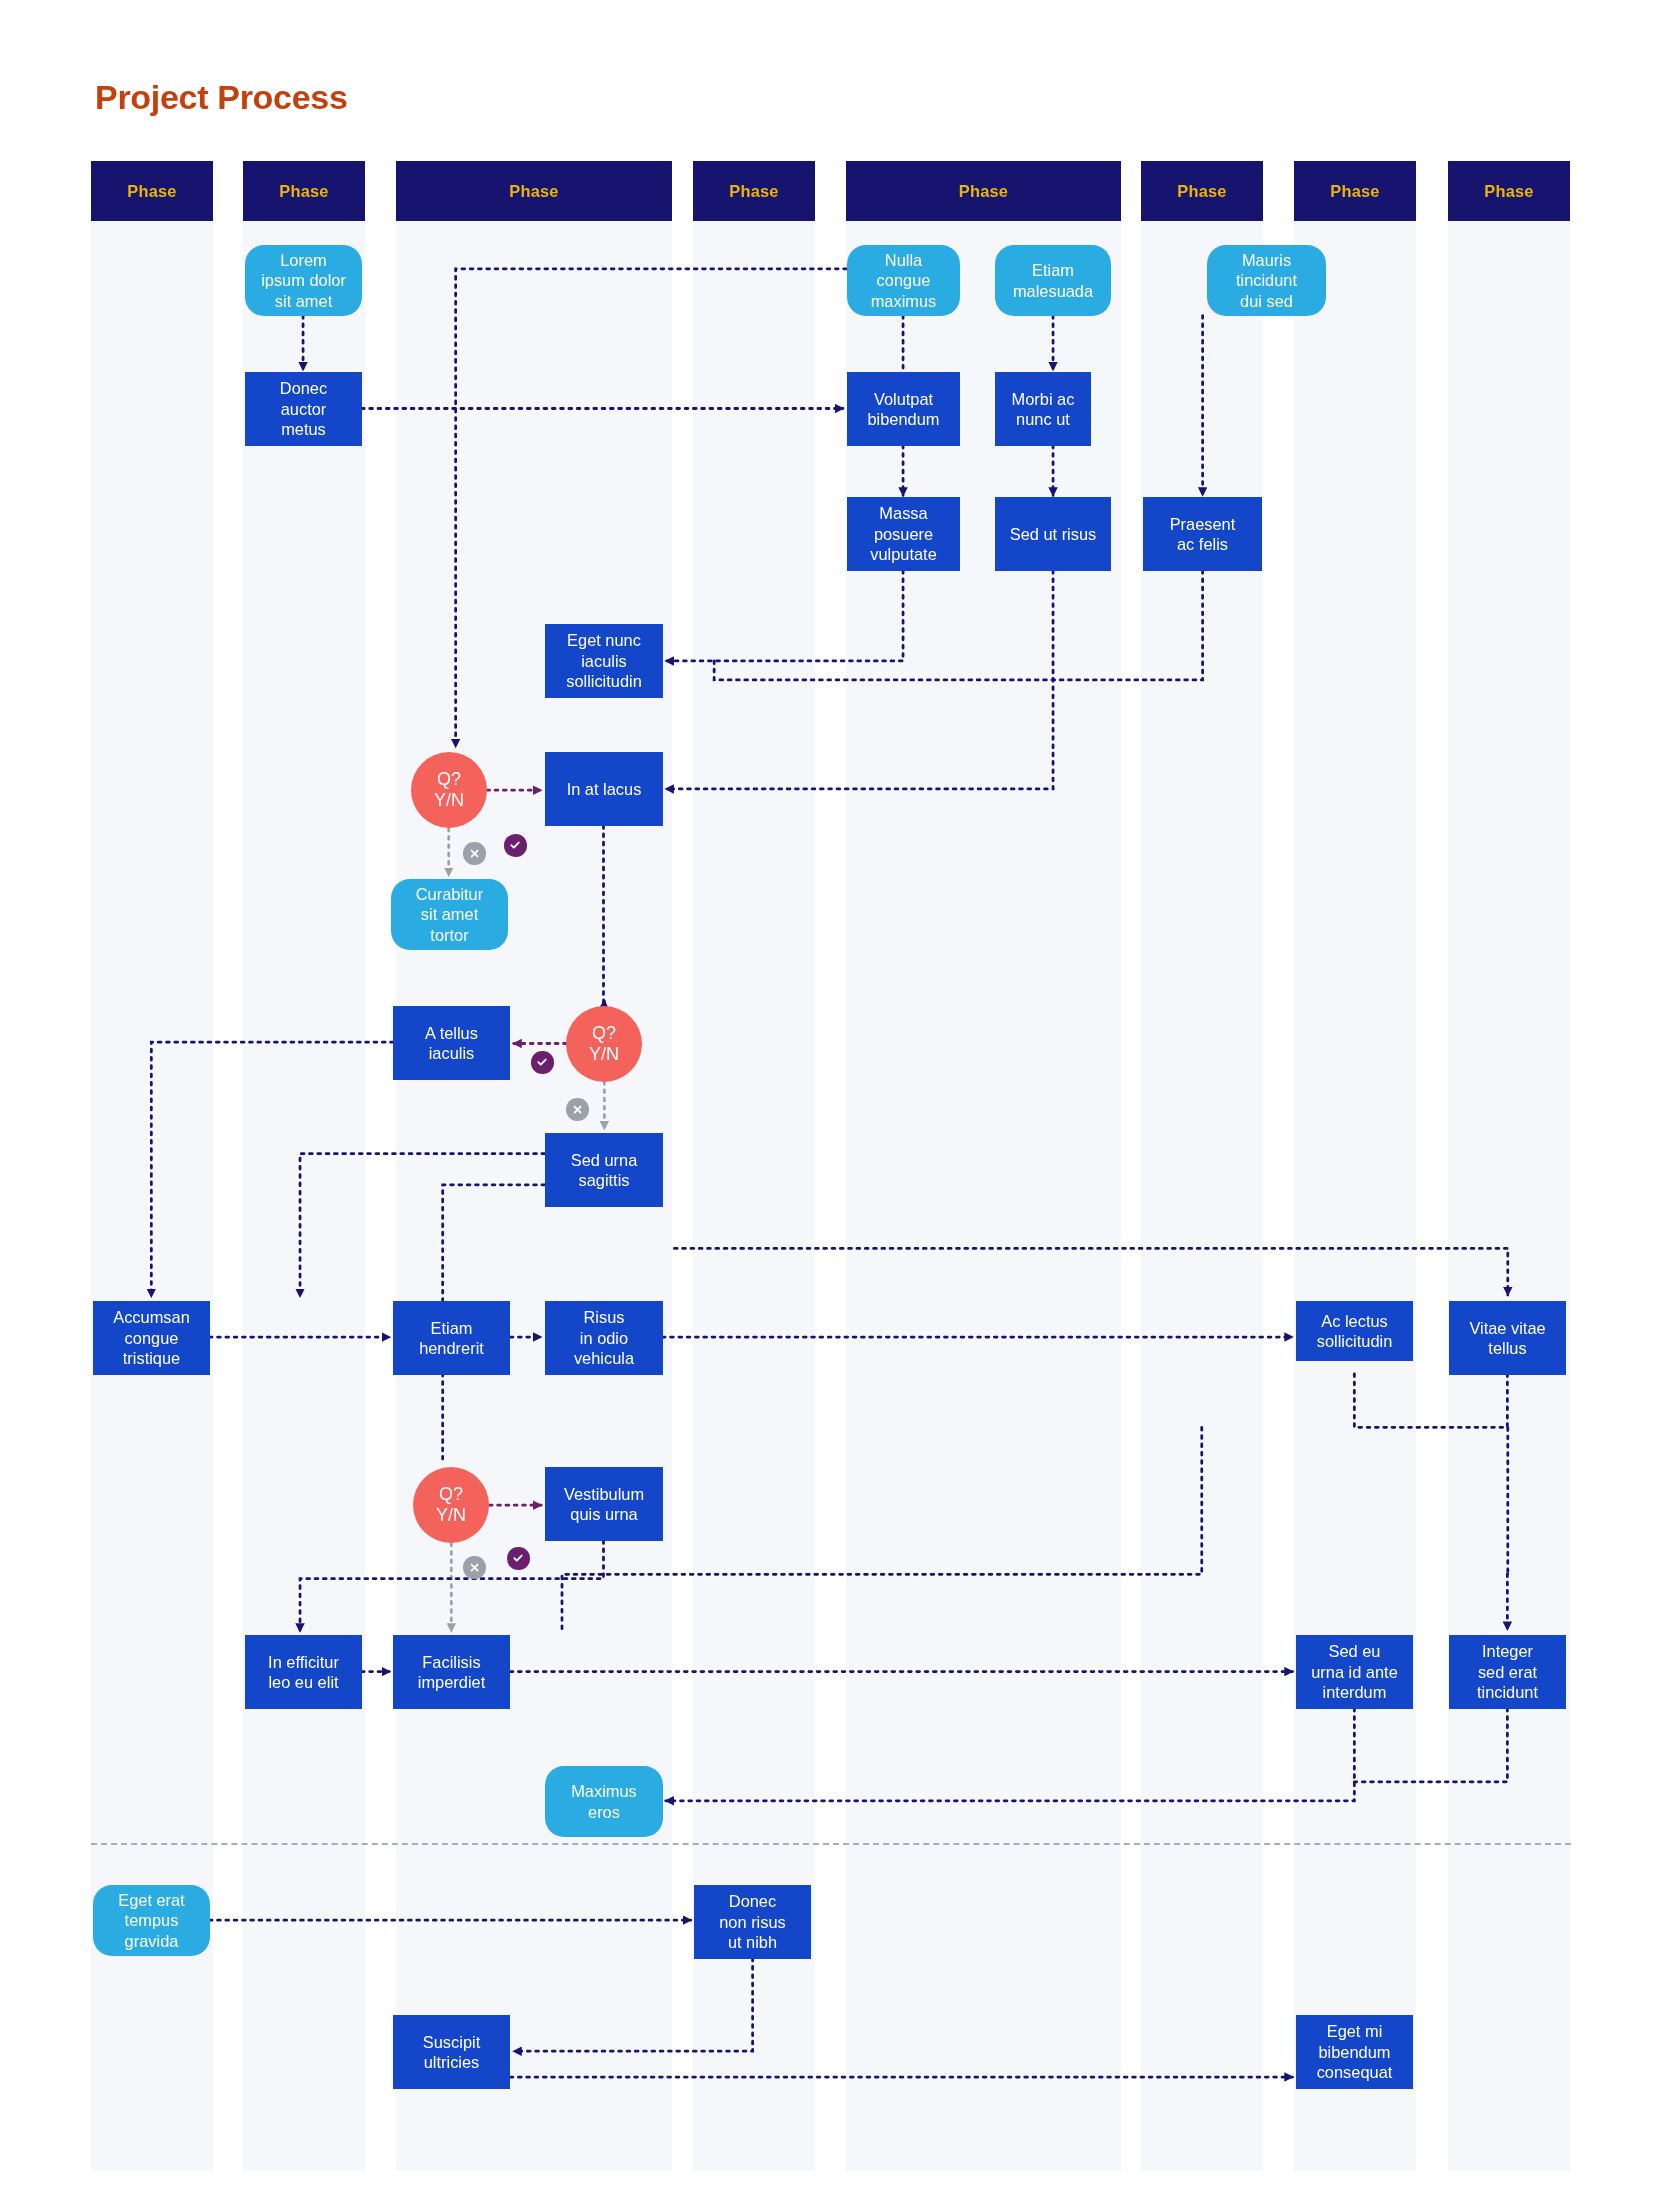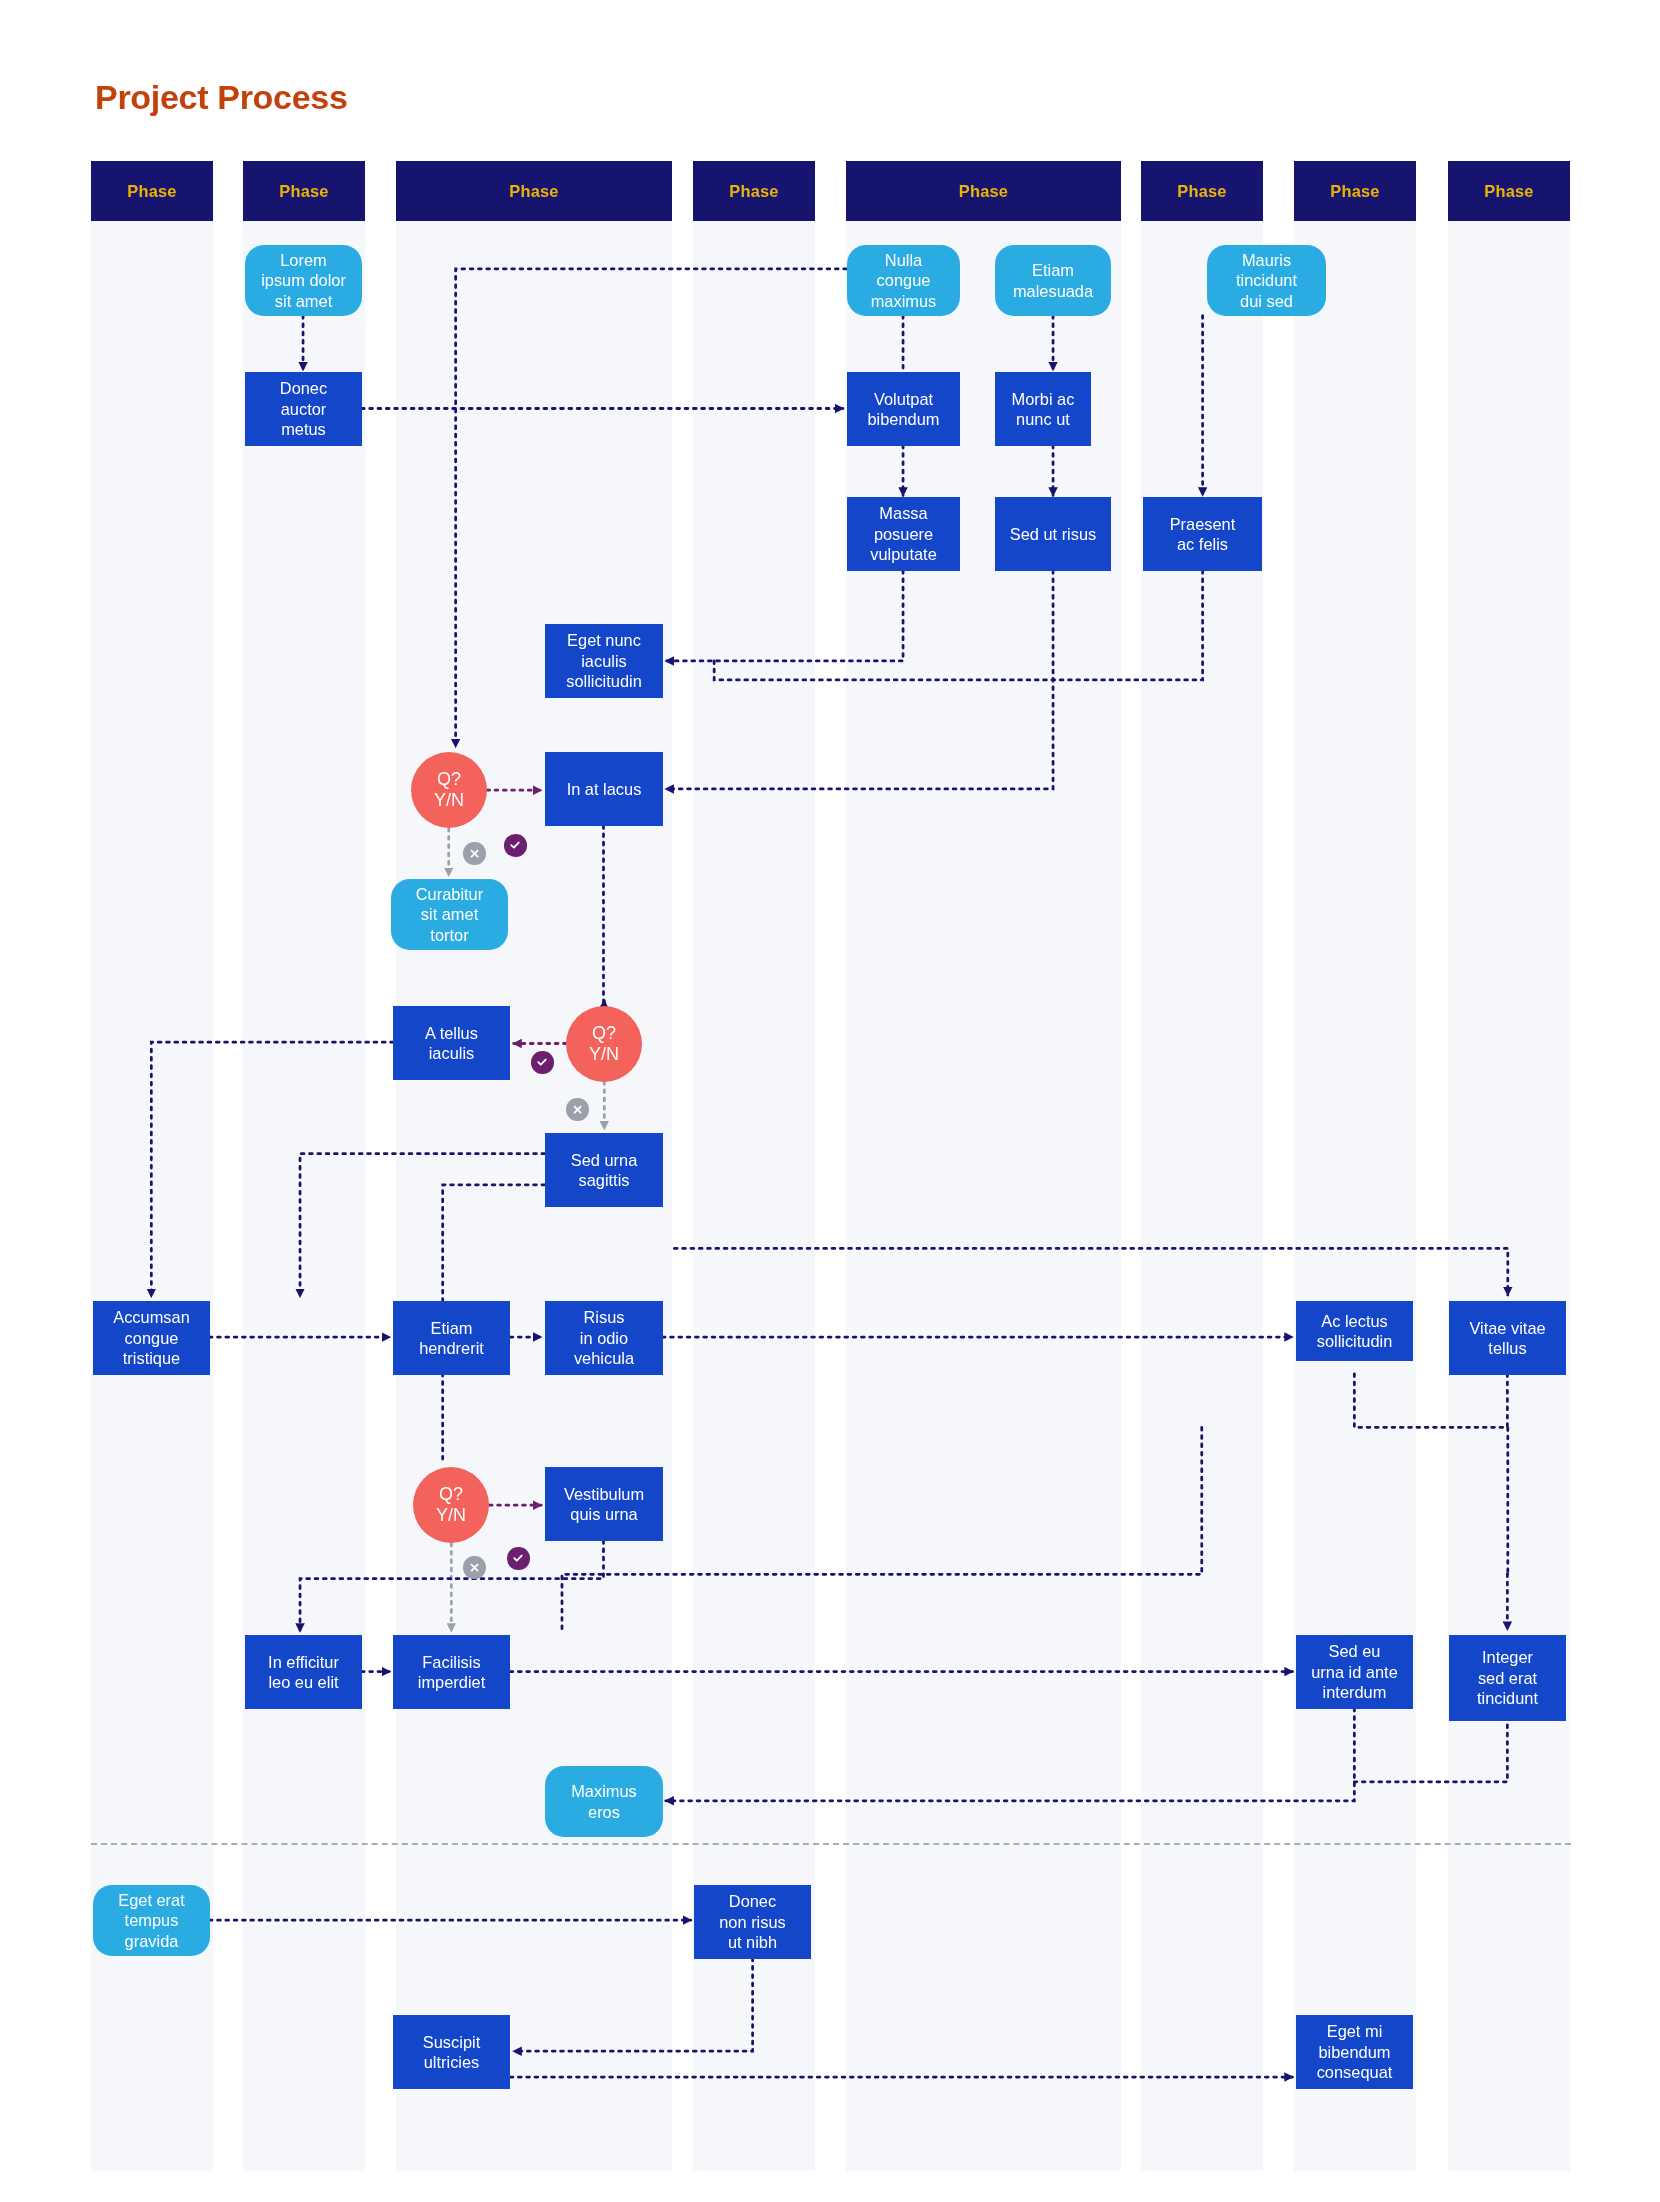--- a/index.html
+++ b/index.html
@@ -328,21 +328,21 @@
           <span class="ln">imperdiet</span>
         </div>
       </div>
       <div class="node proc" style="left: 1296px; top: 1635px; width: 117px; height: 74px; background: rgb(19, 70, 200);">
         <div>
           <span class="ln">Sed eu</span>
           <span class="ln">urna id ante</span>
           <span class="ln">interdum</span>
         </div>
       </div>
-      <div class="node proc" style="left: 1449px; top: 1635px; width: 117px; height: 86px; background: rgb(19, 70, 200);">
+      <div class="node proc" style="left: 1449px; top: 1635px; width: 117px; height: 74px; background: rgb(19, 70, 200);">
         <div>
           <span class="ln">Integer</span>
           <span class="ln">sed erat</span>
           <span class="ln">tincidunt</span>
         </div>
       </div>
       <div class="node start" style="left: 545px; top: 1766px; width: 118px; height: 71px; background: rgb(42, 172, 227);">
         <div>
           <span class="ln">Maximus</span>
           <span class="ln">eros</span>

